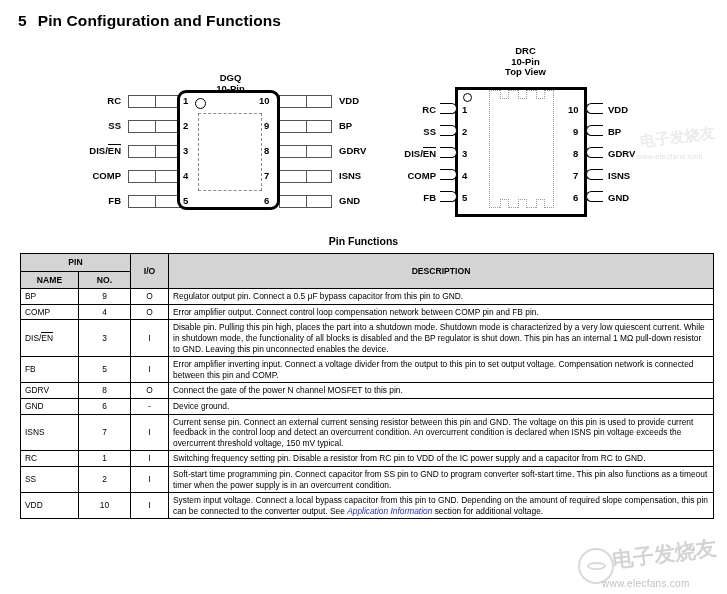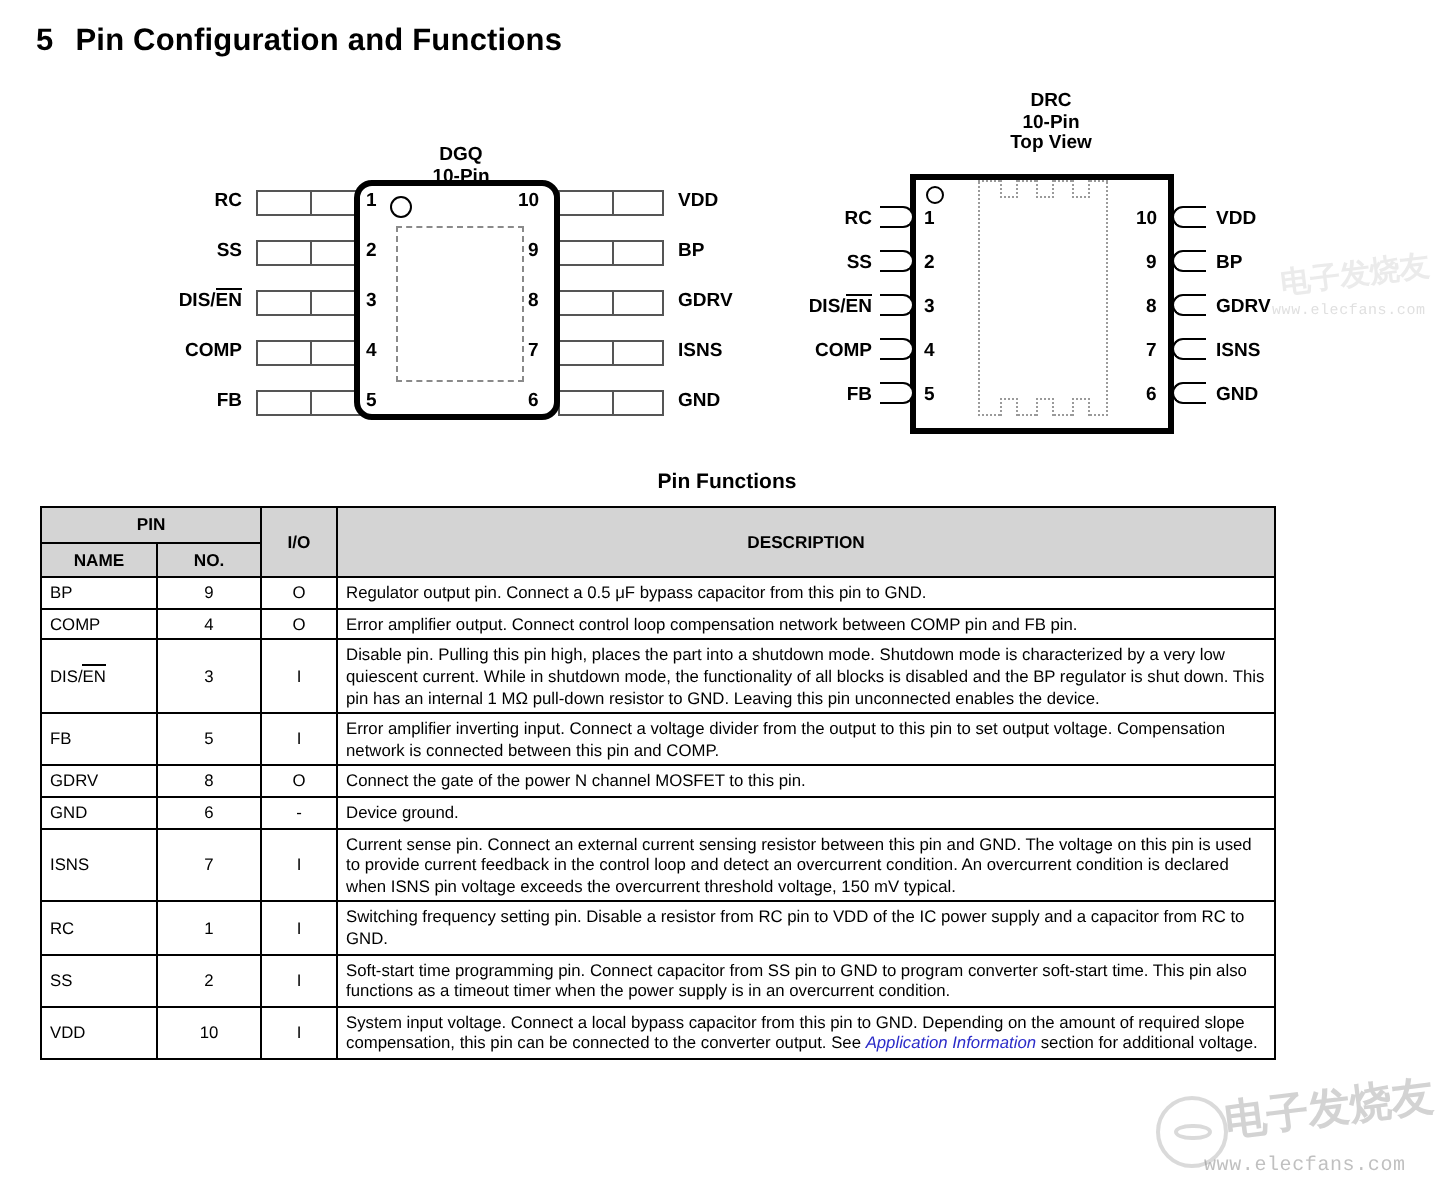--- a/index.html
+++ b/index.html
@@ -184,21 +184,21 @@
     text-align: center;
     font-size: 10.5px;
     font-weight: bold;
   }
 
   
   .pin-table {
     position: absolute;
     left: 20px;
     top: 253px;
-    width: 618px;
+    width: 694px;
     border-collapse: collapse;
     table-layout: fixed;
     font-size: 8.4px;
   }
   .pin-table th, .pin-table td {
     border: 1px solid #000;
     padding: 2px 4px;
     vertical-align: top;
     line-height: 10.6px;
   }
@@ -229,21 +229,21 @@
     user-select: none;
     z-index: 20;
   }
   .wm-cn {
     font-family: "DejaVu Sans", sans-serif;
     font-weight: bold;
     color: rgba(150,150,150,0.42);
     white-space: nowrap;
   }
   .wm-url {
-    font-family: Liberation Mono, monospace;
+    font-family: Liberation Sans, sans-serif;
     color: rgba(140,140,140,0.55);
     white-space: nowrap;
     letter-spacing: 0.3px;
   }
   .wm-logo {
     border: 2px solid rgba(150,150,150,0.35);
     border-radius: 50%;
   }
   .wm-logo::after {
     content: "";

